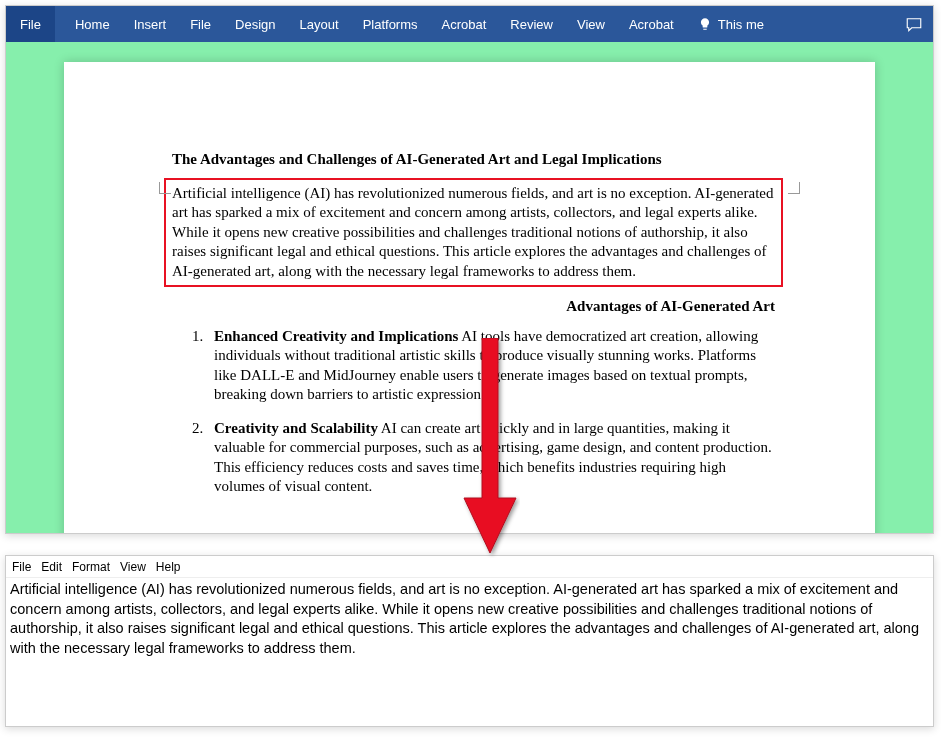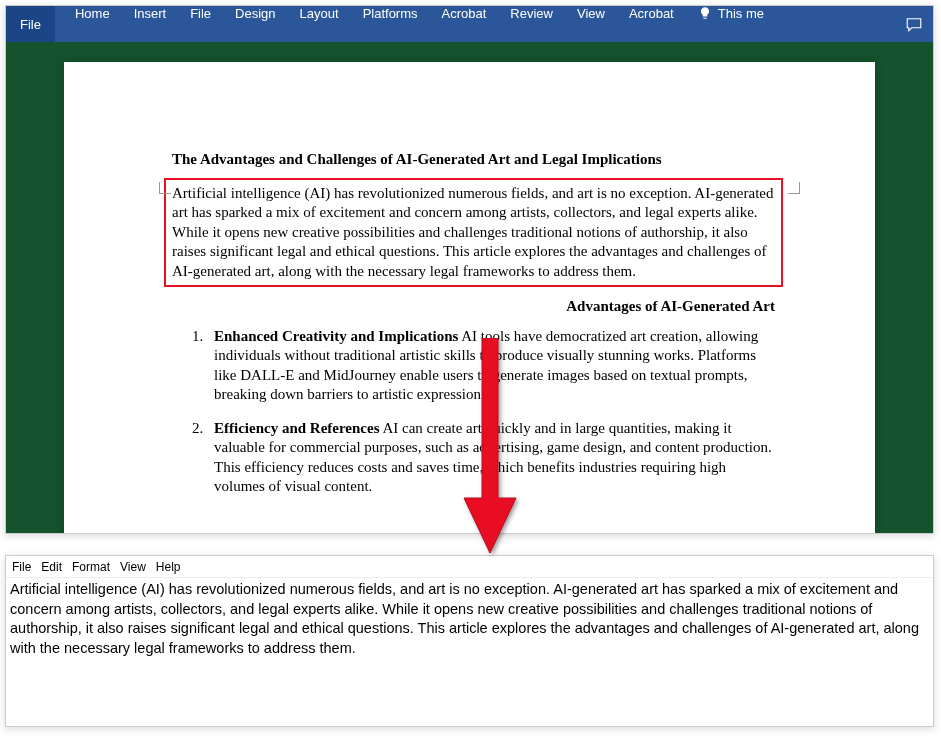--- a/index.html
+++ b/index.html
@@ -36,24 +36,24 @@
     .file-tab {
       background: #1c4587;
       padding: 0 14px;
       height: 100%;
       display: flex;
       align-items: center;
       margin-right: 8px;
     }
     
     .ribbon-tab {
-      padding: 0 12px;
+      padding: 12px 12px;
       height: 100%;
       display: flex;
-      align-items: flex-start;
+      align-items: center;
       cursor: pointer;
     }
     
     .ribbon-right {
       position: absolute;
       right: 10px;
       display: flex;
       align-items: center;
       gap: 10px;
     }
@@ -66,21 +66,21 @@
     
     .comment-icon {
       width: 18px;
       height: 18px;
       fill: none;
       stroke: #fff;
       stroke-width: 1.5;
     }
     
     .doc-area {
-      background: #14532d;
+      background: #86efac;
       height: calc(100% - 36px);
       padding: 20px 58px 0 58px;
       overflow: hidden;
     }
     
     .page {
       background: #fff;
       box-shadow: 0 0 10px rgba(0,0,0,0.2);
       padding: 60px 100px 20px 108px;
       min-height: 800px;
@@ -276,21 +276,21 @@
       <div class="numbered-item">
         <div class="item-num">1.</div>
         <div class="item-body">
           <span class="item-title">Enhanced Creativity and Implications</span><span> AI tools have democratized art creation, allowing individuals without traditional artistic skills to produce visually stunning works. Platforms like DALL-E and MidJourney enable users to generate images based on textual prompts, breaking down barriers to artistic expression.</span>
         </div>
       </div>
 
       <div class="numbered-item">
         <div class="item-num">2.</div>
         <div class="item-body">
-          <span class="item-title">Efficiency and References</span><span> AI can create art quickly and in large quantities, making it valuable for commercial purposes, such as advertising, game design, and content production. This efficiency reduces costs and saves time, which benefits industries requiring high volumes of visual content.</span>
+          <span class="item-title">Creativity and Scalability</span><span> AI can create art quickly and in large quantities, making it valuable for commercial purposes, such as advertising, game design, and content production. This efficiency reduces costs and saves time, which benefits industries requiring high volumes of visual content.</span>
         </div>
       </div>
     </div>
   </div>
 </div>
 
 <svg class="red-arrow" width="60" height="220" viewBox="0 0 60 220">
   <defs>
     <filter id="shadow" x="-20%" y="-20%" width="140%" height="140%">
       <feDropShadow dx="2" dy="2" stdDeviation="2" flood-opacity="0.4"></feDropShadow>

